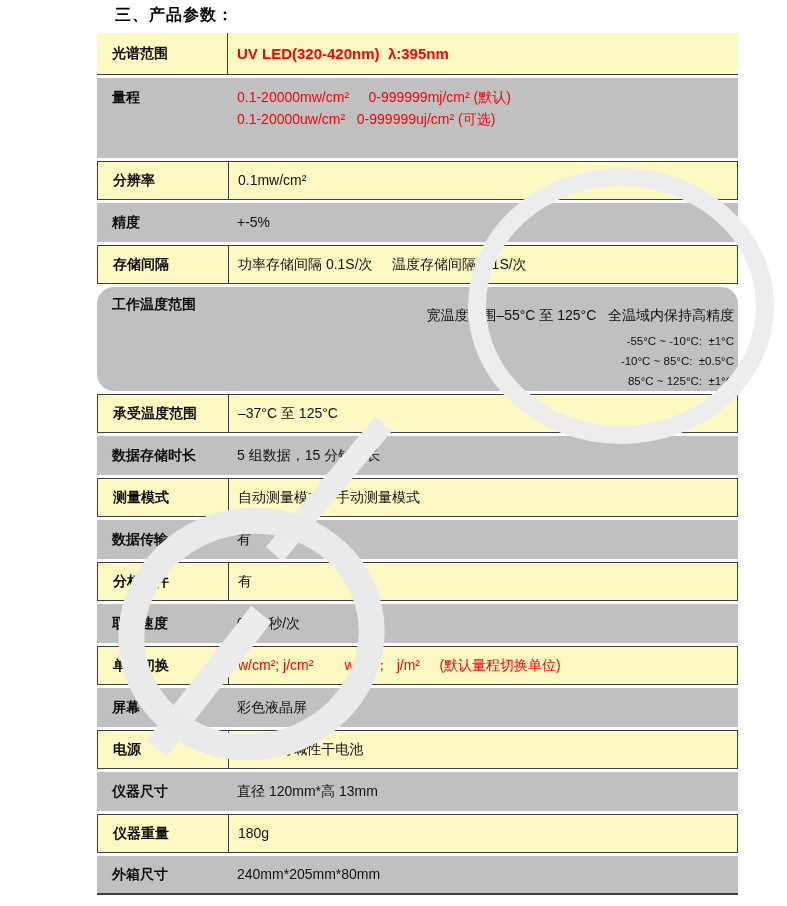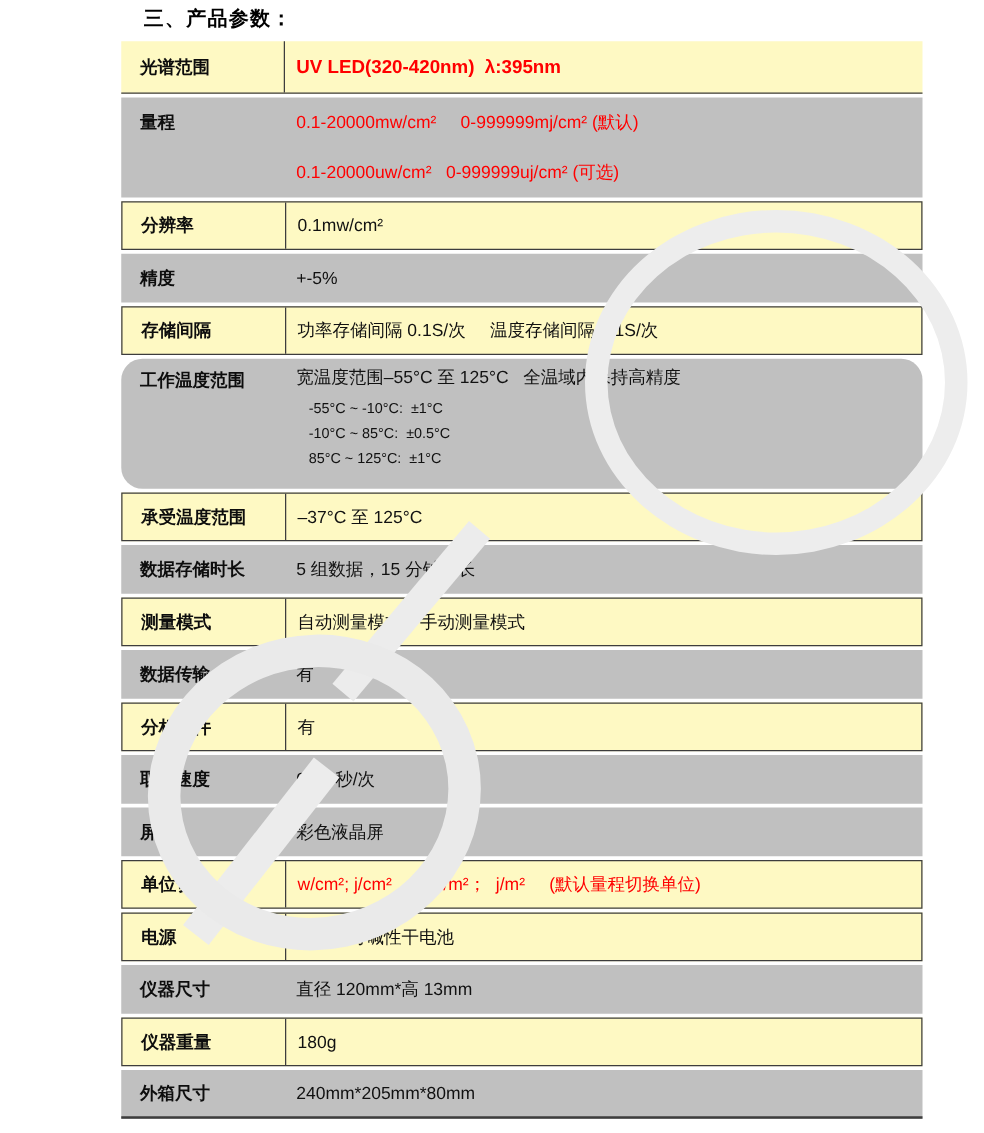--- a/index.html
+++ b/index.html
@@ -46,22 +46,22 @@
   .row.light .label-cell { border-right:1px solid var(--border-col); }
   .row.multi .label-cell { align-items:flex-start; padding-top:11px; }
   .row.r-xtall .label-cell { padding-top:9px; }
 
   .value-cell {
     flex:1 1 auto; box-sizing:border-box;
     display:flex; flex-direction:column; justify-content:center;
     padding-left:9px; padding-right:4px;
   }
   .row.multi .value-cell { justify-content:flex-start; }
-  .row.r-tall .value-cell { padding-top:11px; row-gap:23px; }
-  .row.r-xtall .value-cell { padding-top:6px; }
+  .row.r-tall .value-cell { padding-top:11px; row-gap:5px; }
+  .row.r-xtall .value-cell { padding-top:20px;align-items:flex-end; }
 
   .line { font-size:14px; line-height:17px; color:#111111; white-space:pre-wrap; }
   .line.red  { color:var(--accent-red); }
   .line.bold { font-weight:bold; font-size:15px; }
   .line.small { font-size:11.5px; line-height:20px; padding-left:10px; }
   .row.r-xtall .line:first-child { margin-bottom:7px; }
 
   
   .watermark { position:absolute; inset:0; pointer-events:none; z-index:3; }
   .wm-shape {
@@ -159,30 +159,30 @@
         <div class="value-cell">
           <div class="line">有</div>
         </div>
       </div>
       <div class="row shaded">
         <div class="label-cell">取样速度</div>
         <div class="value-cell">
           <div class="line">0.01 秒/次</div>
         </div>
       </div>
+      <div class="row light">
+        <div class="label-cell">单位切换</div>
+        <div class="value-cell">
+          <div class="line red">w/cm²; j/cm²        w/m²；  j/m²     (默认量程切换单位)</div>
+        </div>
+      </div>
       <div class="row shaded">
         <div class="label-cell">屏幕</div>
         <div class="value-cell">
           <div class="line">彩色液晶屏</div>
-        </div>
-      </div>
-      <div class="row light">
-        <div class="label-cell">单位切换</div>
-        <div class="value-cell">
-          <div class="line red">w/cm²; j/cm²        w/m²；  j/m²     (默认量程切换单位)</div>
         </div>
       </div>
       <div class="row light">
         <div class="label-cell">电源</div>
         <div class="value-cell">
           <div class="line">2 节 7 号碱性干电池</div>
         </div>
       </div>
       <div class="row shaded">
         <div class="label-cell">仪器尺寸</div>

